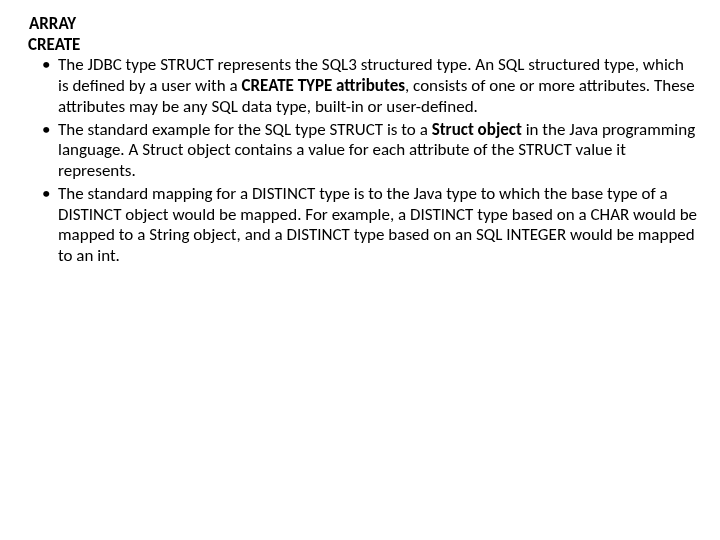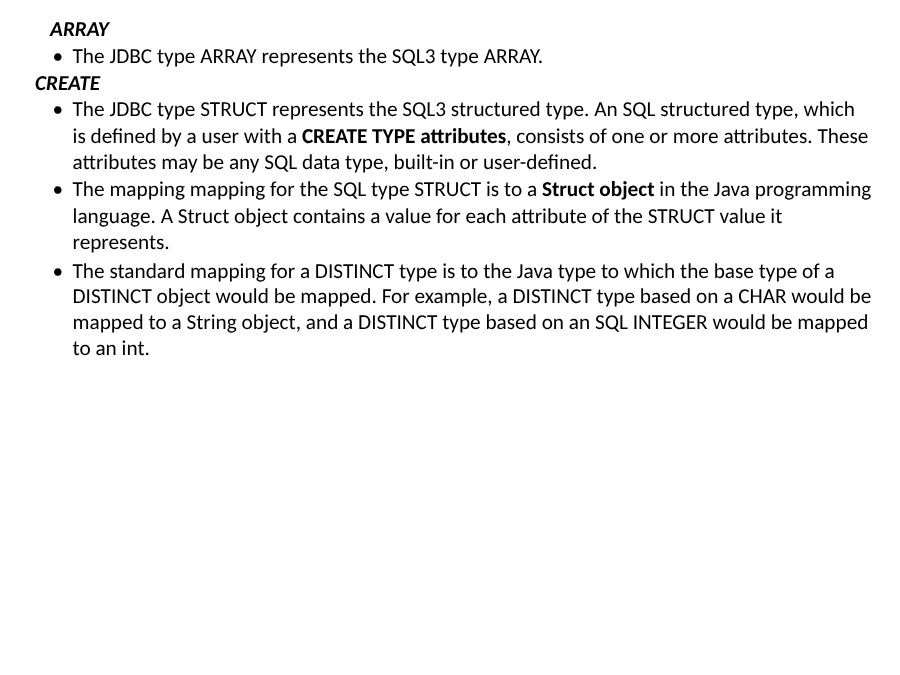--- a/index.html
+++ b/index.html
@@ -12,22 +12,21 @@
     font-size: 17px;
     line-height: 1.22;
     color: #000;
   }
   .slide {
     box-sizing: border-box;
     padding: 14px 22px 14px 20px;
   }
   .heading {
     font-weight: 700;
-    margin: 0 0 0 20px;
-    font-style: italic;
+    margin: 0 0 0 9px;
   }
   .heading.indent1 {
     margin-left: 8px;
   }
   ul.bullets {
     list-style: none;
     margin: 0 0 0 0;
     padding: 0 0 0 24px;
   }
   ul.bullets > li {
@@ -44,26 +43,25 @@
   }
   .b { font-weight: 700; }
 </style>
 </head>
 <body>
 
 <div class="slide">
 
   <div class="heading">ARRAY</div>
   <ul class="bullets">
-    <li><span>The JDBC type ARRAY represents the SQL3 type ARRAY.</span></li>
   </ul>
 
   <div class="heading indent1">CREATE</div>
   <ul class="bullets">
     <li><span>The JDBC type STRUCT represents the SQL3 structured type. An SQL structured type, which is defined by a user with a </span><span class="b">CREATE TYPE attributes</span><span>, consists of one or more attributes. These attributes may be any SQL data type, built-in or user-defined.</span></li>
-    <li><span>The mapping mapping for the SQL type STRUCT is to a </span><span class="b">Struct object</span><span> in the Java programming language. A Struct object contains a value for each attribute of the STRUCT value it represents.</span></li>
+    <li><span>The standard example for the SQL type STRUCT is to a </span><span class="b">Struct object</span><span> in the Java programming language. A Struct object contains a value for each attribute of the STRUCT value it represents.</span></li>
   </ul>
 
   <ul class="bullets">
     <li><span>The standard mapping for a DISTINCT type is to the Java type to which the base type of a DISTINCT object would be mapped. For example, a DISTINCT type based on a CHAR would be mapped to a String object, and a DISTINCT type based on an SQL INTEGER would be mapped to an int.</span></li>
   </ul>
 
 </div>
 
 </body></html>

